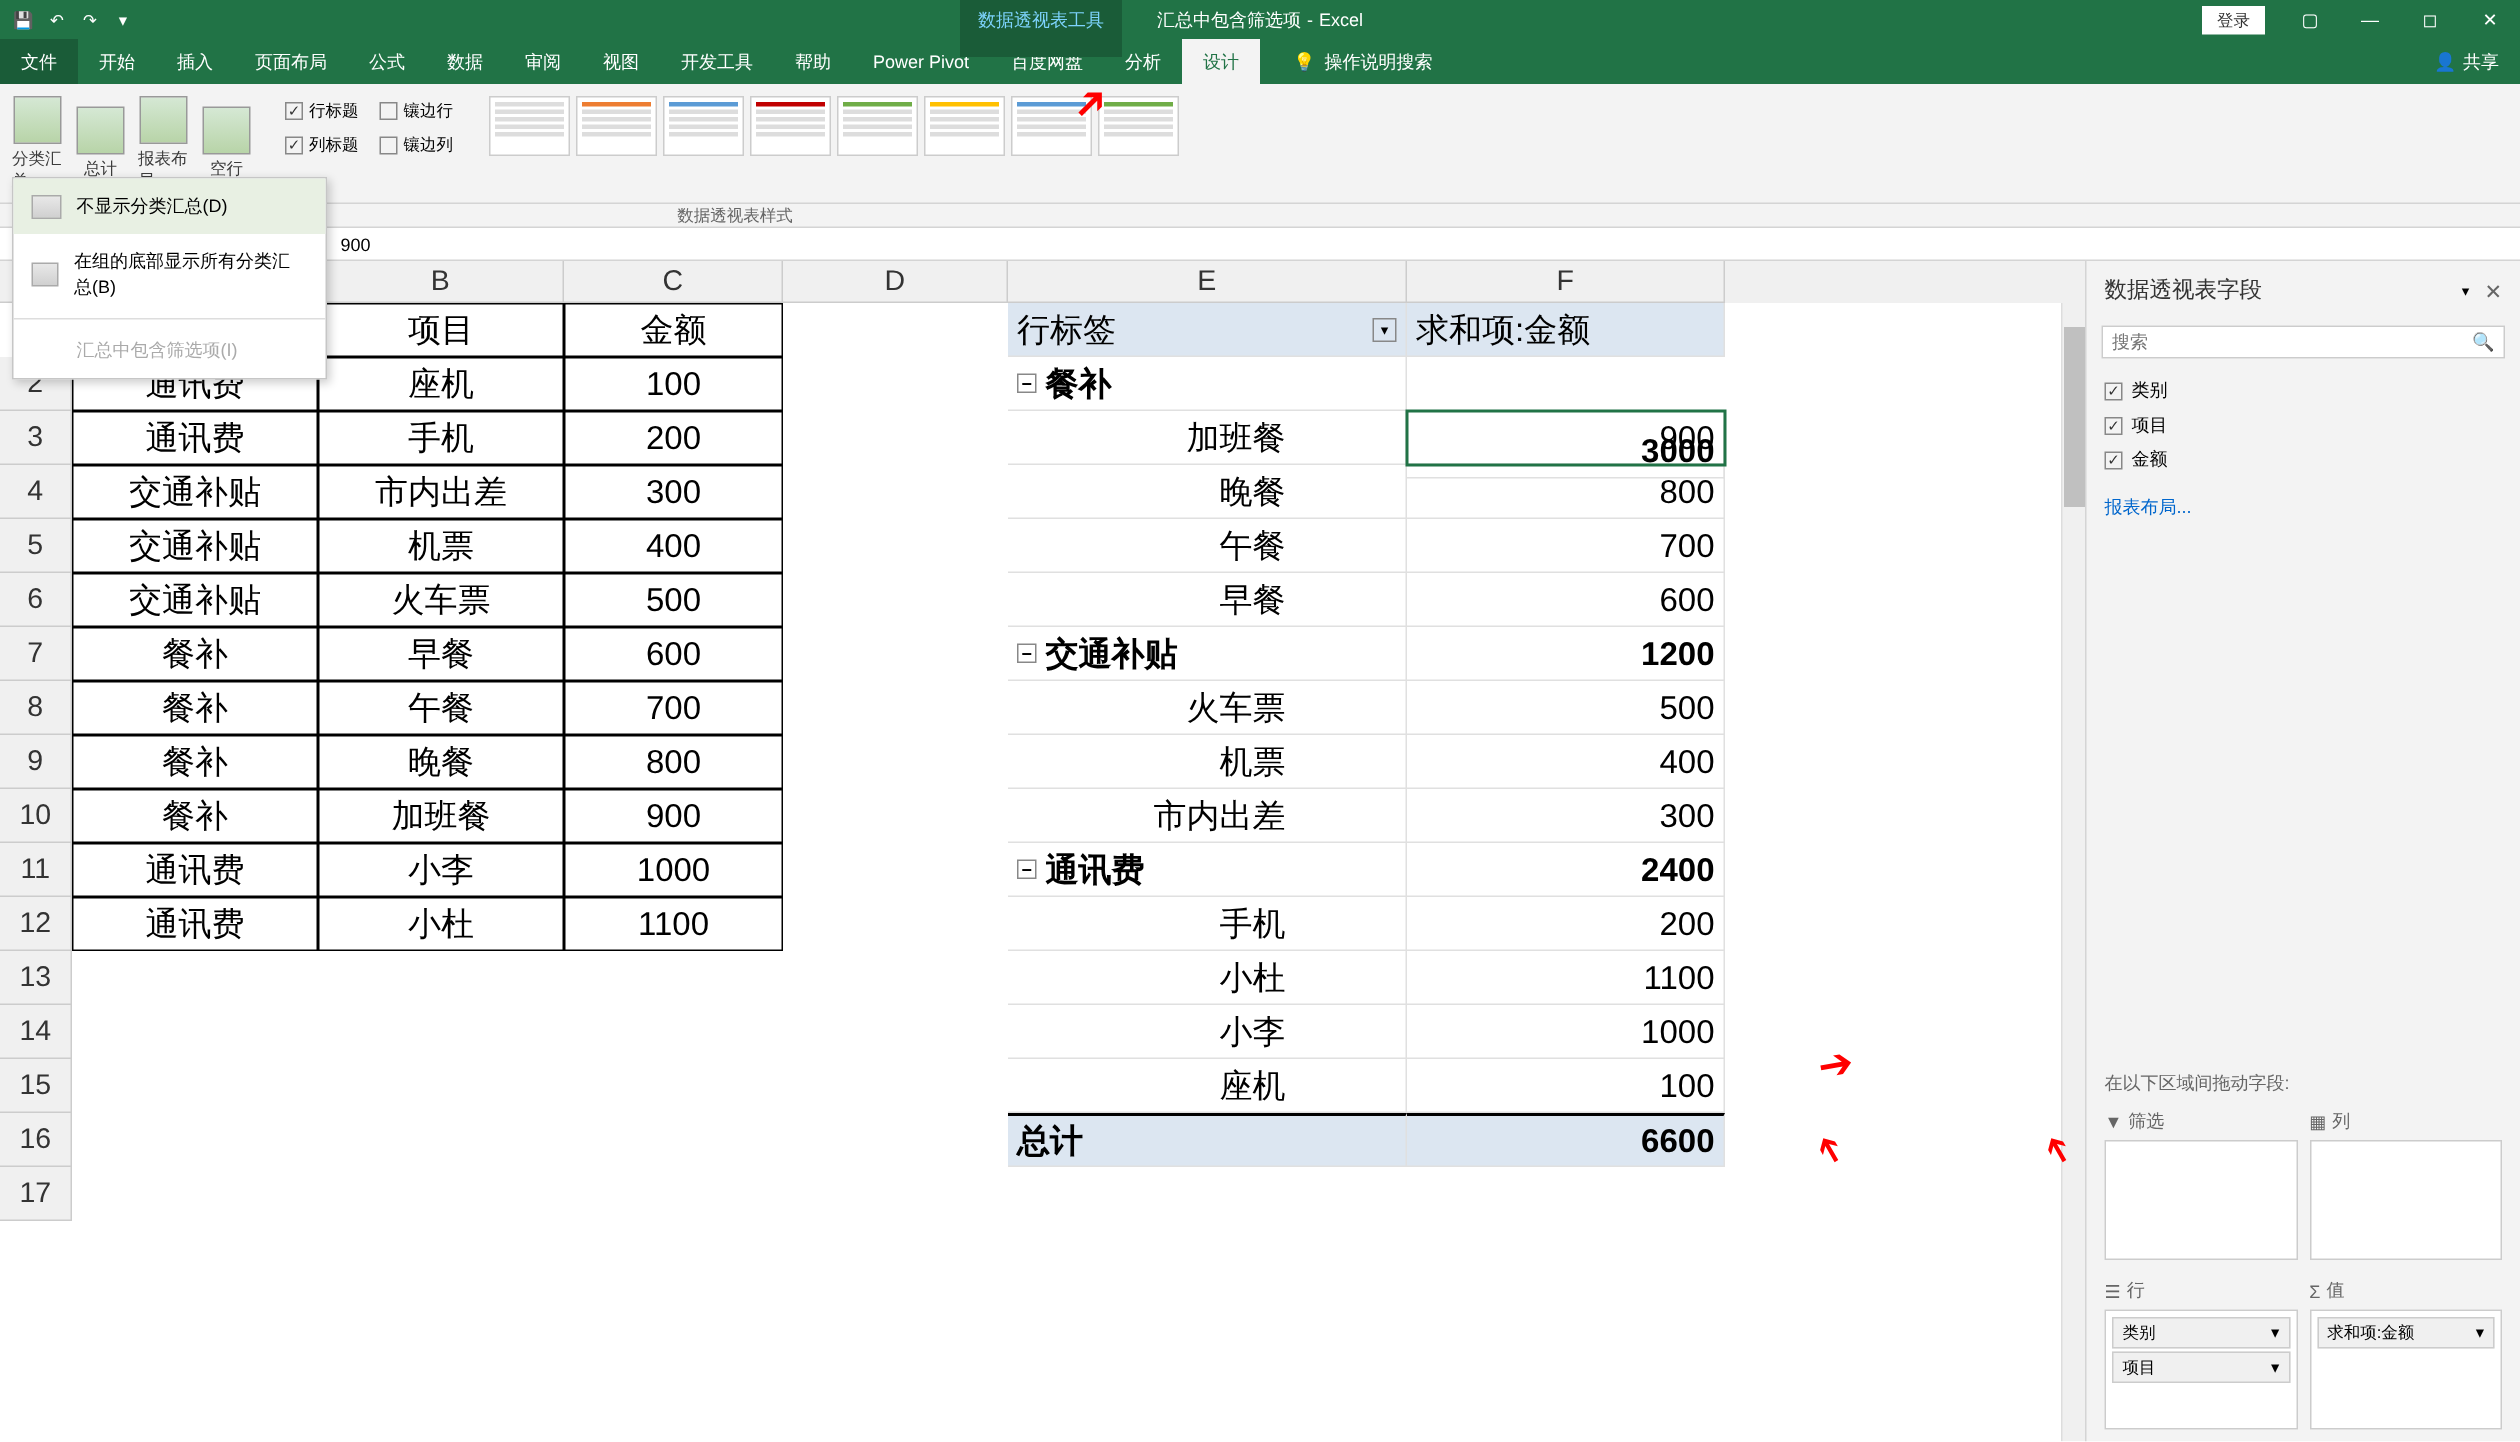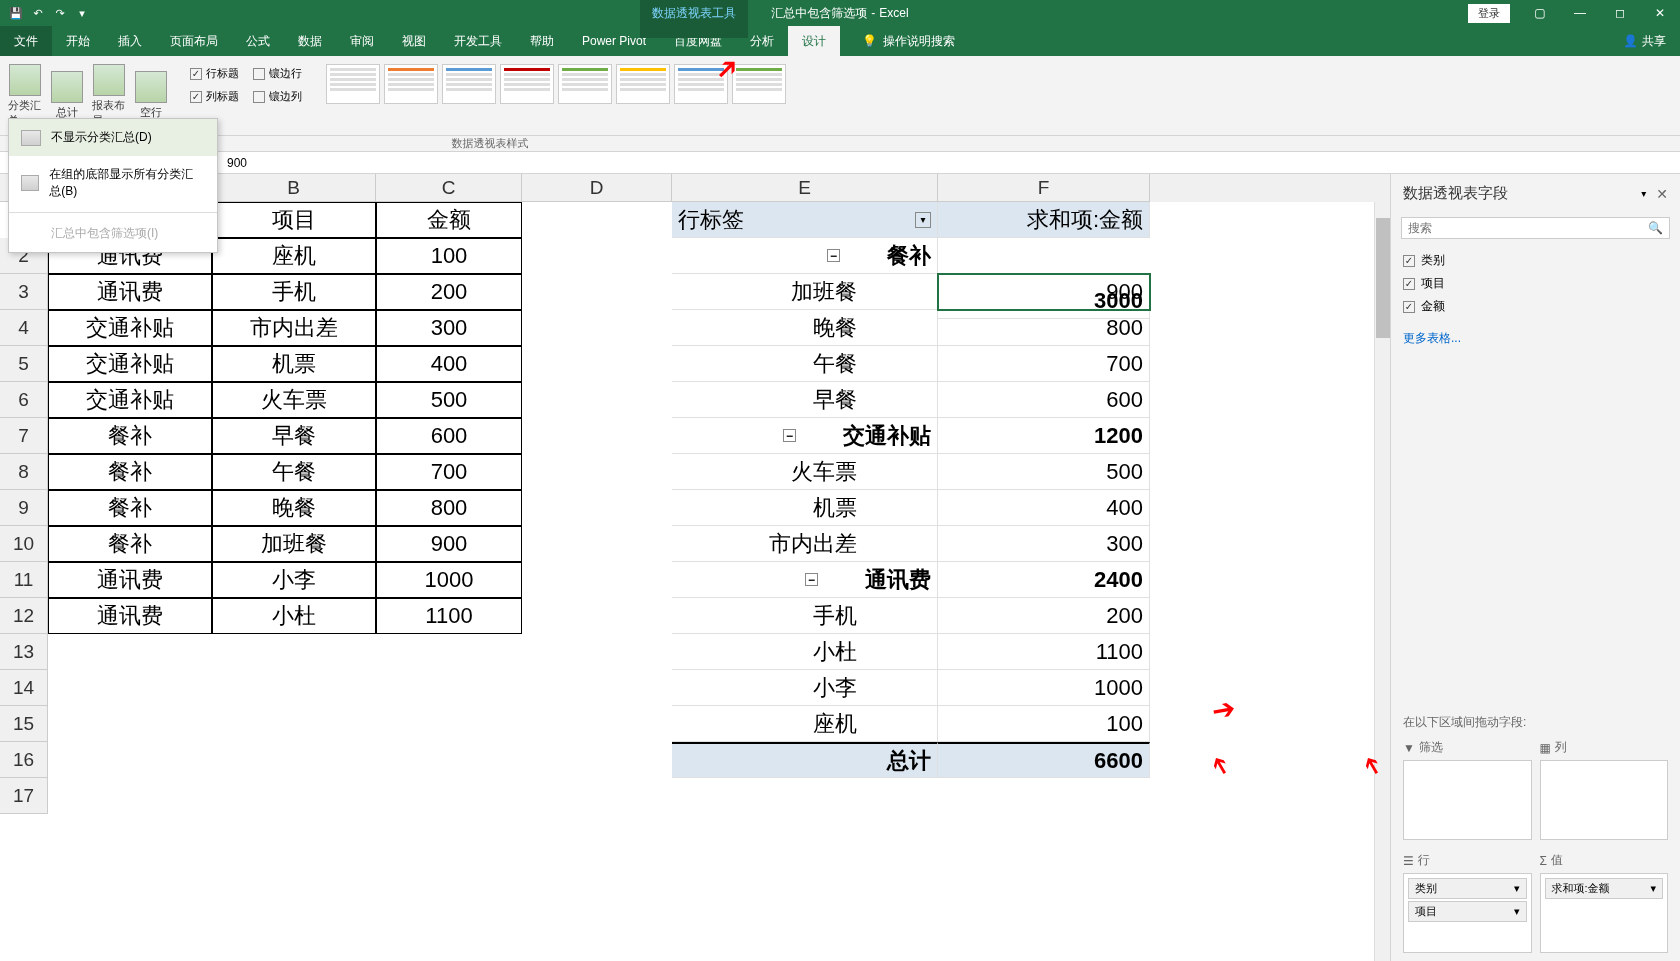--- a/index.html
+++ b/index.html
@@ -73,21 +73,21 @@
     .col-F { width: 212px; }
     
     .sheet-body { display: flex; }
     .row-headers { display: flex; flex-direction: column; width: 48px; }
     .row-header { height: 36px; border-right: 1px solid #ccc; border-bottom: 1px solid #ccc; display: flex; align-items: center; justify-content: center; font-size: 19px; color: #333; background: #f0f0f0; }
     
     .cells { position: relative; }
     .cell { position: absolute; display: flex; align-items: center; font-size: 22px; border-right: 1px solid #e0e0e0; border-bottom: 1px solid #e0e0e0; padding: 0 6px; }
     .cell.center { justify-content: center; }
     .cell.right { justify-content: flex-end; }
-    .cell.left { justify-content: flex-end; gap: 41px; }
+    .cell.left { justify-content: flex-start; }
     .cell.bold-border { border: 1px solid #000; }
     .cell.header-cell { background: #dce6f1; }
     .cell.selected { outline: 2px solid #217346; outline-offset: -1px; z-index: 5; }
     .cell.total-row { border-top: 2px solid #000; }
     .collapse-btn { width: 13px; height: 13px; border: 1px solid #888; display: inline-flex; align-items: center; justify-content: center; font-size: 12px; margin-right: 6px; background: #fff; line-height: 1; }
     .filter-btn { width: 16px; height: 16px; border: 1px solid #888; margin-left: auto; display: flex; align-items: center; justify-content: center; font-size: 10px; }
     
     .field-panel { width: 290px; background: #f3f3f3; border-left: 1px solid #d4d4d4; display: flex; flex-direction: column; font-size: 12px; }
     .panel-header { padding: 10px 12px; display: flex; align-items: center; justify-content: space-between; }
     .panel-title { font-size: 15px; color: #333; }
@@ -448,21 +448,21 @@
         </div>
       <div class="field-item">
           <span class="cb checked"></span>
           <span>项目</span>
         </div>
       <div class="field-item">
           <span class="cb checked"></span>
           <span>金额</span>
         </div>
     </div>
-    <div class="more-tables">更多表格...</div>
+    <div class="more-tables">报表布局...</div>
     <div style="flex:1;"></div>
     <div class="drop-areas">
       <div class="drop-label">在以下区域间拖动字段:</div>
       <div class="drop-grid">
         <div class="drop-zone">
           <div class="drop-zone-header">
               <span>▼</span>
               <span>筛选</span>
             </div>
           <div class="drop-zone-body"></div>

